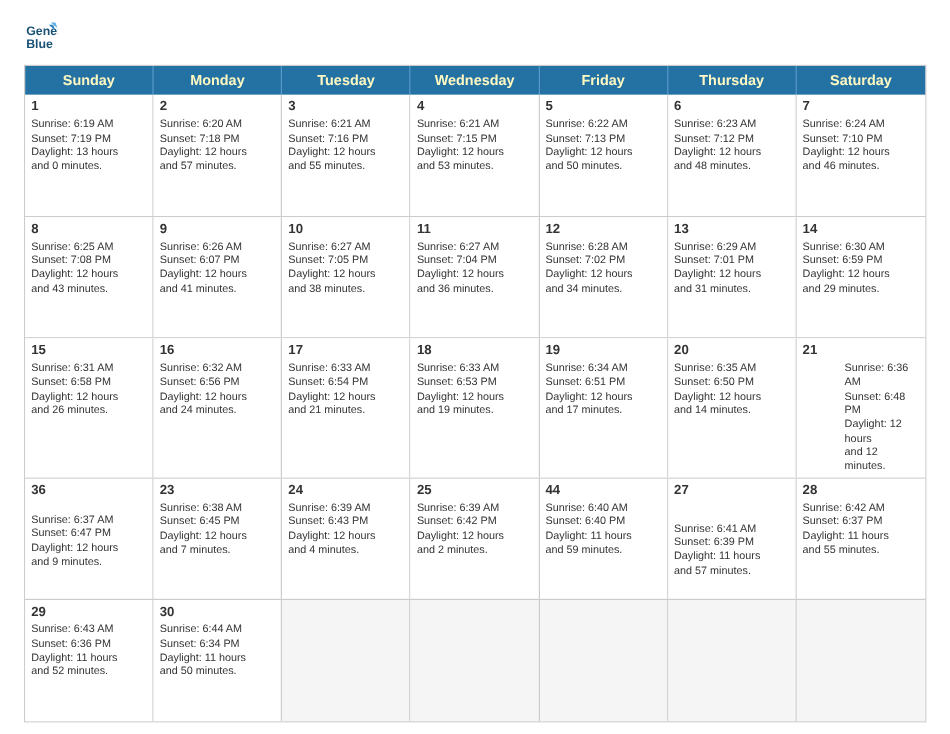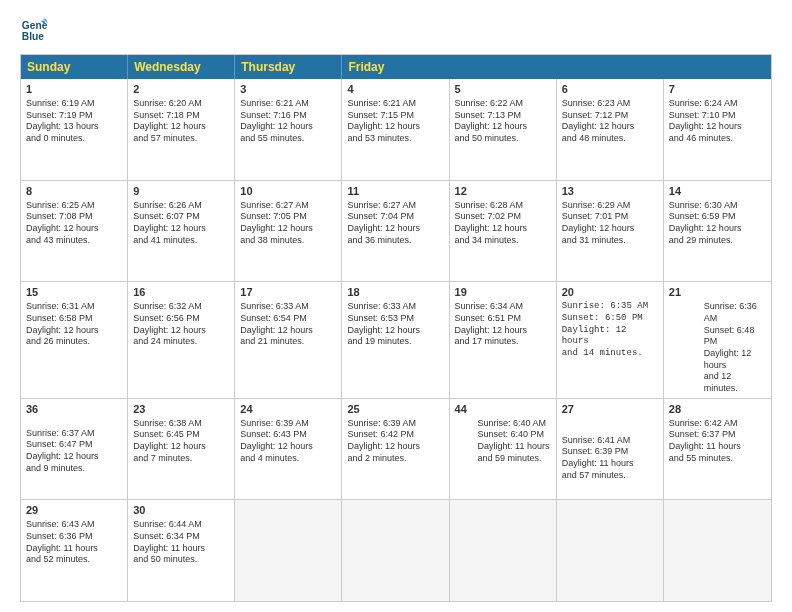--- a/index.html
+++ b/index.html
@@ -50,25 +50,25 @@
       display: flex;
       flex-direction: column;
       border: 1px solid #ccc;
     }
     .cal-header-row {
       display: grid;
       grid-template-columns: repeat(7, 1fr);
       background: #2471a3;
     }
     .cal-header-cell {
-      color: #fde047;
+      color: #fef9c3;
       font-size: 12px;
       font-weight: bold;
       padding: 5px 6px;
-      text-align: left;
+      text-align: center;
       border-right: 1px solid #5499c7;
     }
     .cal-header-cell:last-child { border-right: none; }
     .cal-body {
       flex: 1;
       display: flex;
       flex-direction: column;
     }
     .cal-row {
       display: grid;
@@ -119,23 +119,26 @@
     </div>
     <div class="title-block">
       <div class="month-title"></div>
       <div class="location"></div>
     </div>
   </div>
 
   <div class="calendar">
     <div class="cal-header-row">
     <div class="cal-header-cell">Sunday</div>
+        <div class="cal-header-cell">Monday</div>
+        <div class="cal-header-cell">Tuesday</div>
         <div class="cal-header-cell">Wednesday</div>
+        <div class="cal-header-cell">Friday</div>
         <div class="cal-header-cell">Thursday</div>
-        <div class="cal-header-cell">Friday</div>
+        <div class="cal-header-cell">Saturday</div>
       </div>
     <div class="cal-body">
     <div class="cal-row">
           <div class="cal-cell">
             <span class="day-num">1</span>
             <div class="info" style="white-space: pre-line;">Sunrise: 6:19 AM
 Sunset: 7:19 PM
 Daylight: 13 hours
 and 0 minutes.</div>
           </div>
@@ -264,21 +267,21 @@
           </div>
           <div class="cal-cell">
             <span class="day-num">19</span>
             <div class="info" style="white-space: pre-line;">Sunrise: 6:34 AM
 Sunset: 6:51 PM
 Daylight: 12 hours
 and 17 minutes.</div>
           </div>
           <div class="cal-cell">
             <span class="day-num">20</span>
-            <div class="info" style="white-space: pre-line; font-family: Liberation Mono, monospace;">Sunrise: 6:35 AM
+            <div class="info" style="white-space: pre-line;">Sunrise: 6:35 AM
 Sunset: 6:50 PM
 Daylight: 12 hours
 and 14 minutes.</div>
           </div>
           <div class="cal-cell">
             <span class="day-num">21</span>
             <div class="info" style="white-space: pre-line; margin-left: 35px;">Sunrise: 6:36 AM
 Sunset: 6:48 PM
 Daylight: 12 hours
 and 12 minutes.</div>
@@ -308,21 +311,21 @@
           </div>
           <div class="cal-cell">
             <span class="day-num">25</span>
             <div class="info" style="white-space: pre-line;">Sunrise: 6:39 AM
 Sunset: 6:42 PM
 Daylight: 12 hours
 and 2 minutes.</div>
           </div>
           <div class="cal-cell">
             <span class="day-num">44</span>
-            <div class="info" style="white-space: pre-line; margin-left: 23px;">Sunrise: 6:40 AM
+            <div class="info" style="white-space: pre-line;">Sunrise: 6:40 AM
 Sunset: 6:40 PM
 Daylight: 11 hours
 and 59 minutes.</div>
           </div>
           <div class="cal-cell">
             <span class="day-num">27</span>
             <div class="info" style="white-space: pre-line; margin-top: 18px;">Sunrise: 6:41 AM
 Sunset: 6:39 PM
 Daylight: 11 hours
 and 57 minutes.</div>

